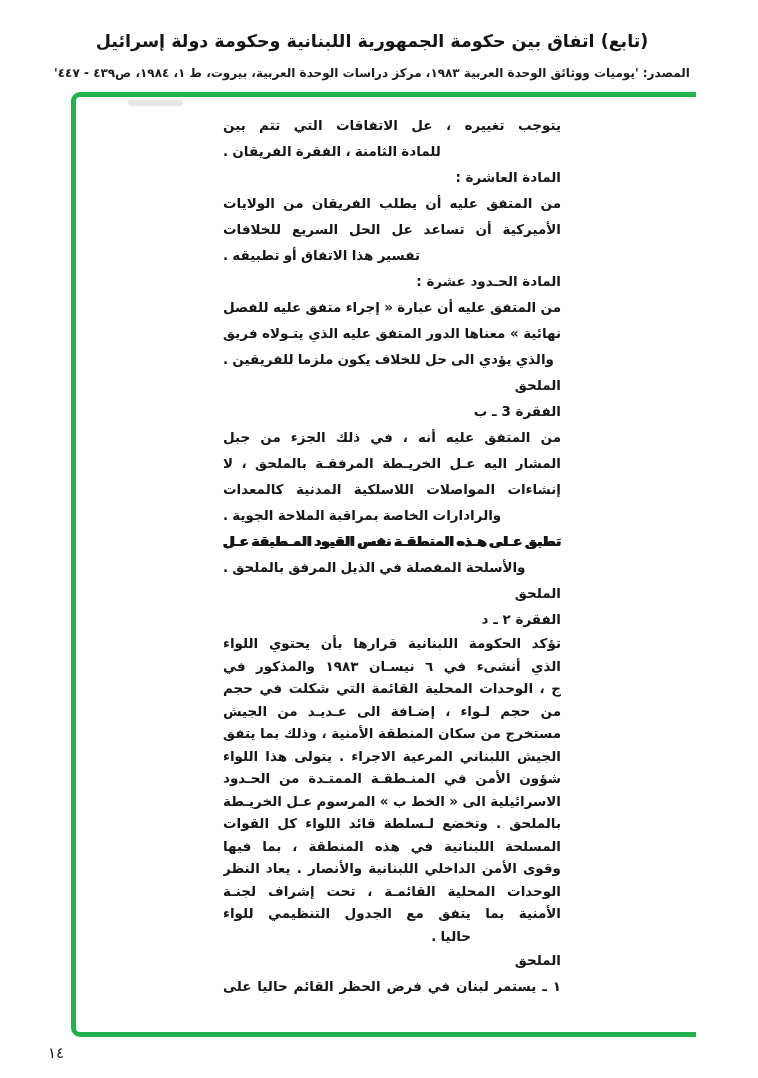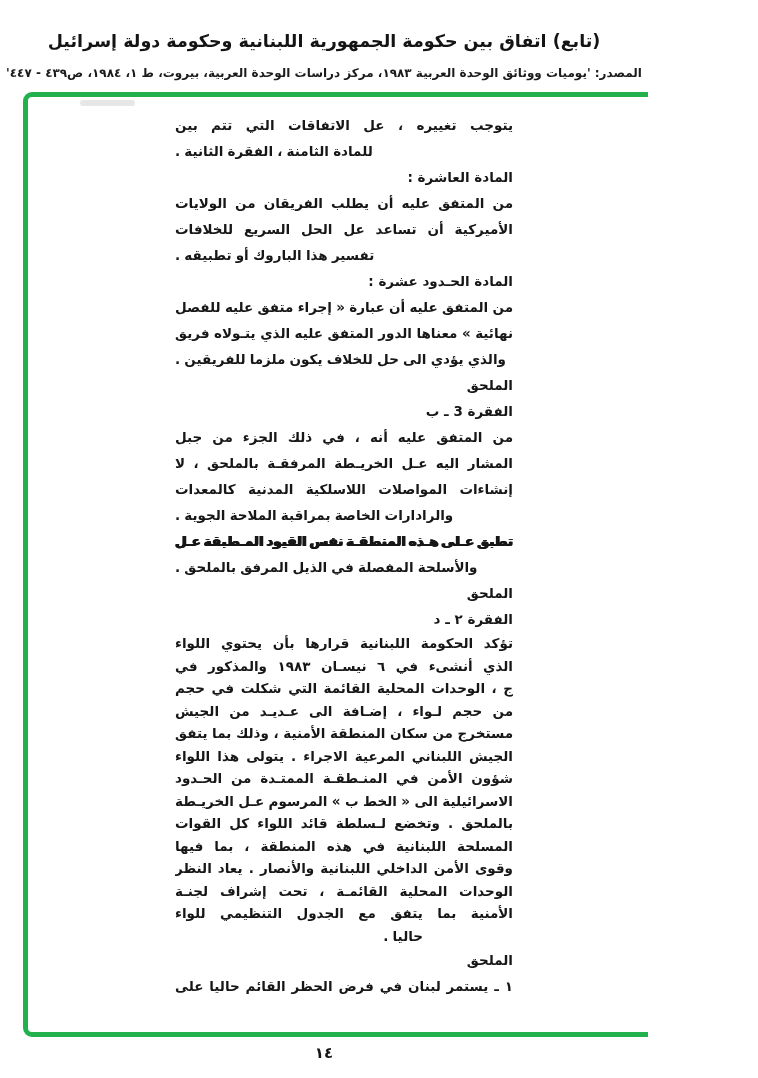--- a/index.html
+++ b/index.html
@@ -4,20 +4,21 @@
 <style>
   html, body { margin: 0; padding: 0; background: #ffffff; }
   .page {
     position: relative;
     width: 648px;
     height: 1078px;
     background: #ffffff;
     overflow: hidden;
     font-family: "DejaVu Sans", sans-serif;
     color: #1b1b1b;
+    margin-left: 48px;
   }
   .doc-title {
     position: absolute;
     top: 31px; left: 0; right: 0;
     direction: rtl;
     text-align: center;
     font-size: 17.5px;
     font-weight: bold;
     color: #141414;
   }
@@ -75,45 +76,45 @@
   .ln.first { text-align-last: right; }
   .ln.end { text-align-last: left; }
   .ln.end-right { text-align-last: right; text-indent: 90px; }
   .ln.fx-overprint {
     word-spacing: -2.5px;
     text-shadow: 0.7px 0 currentColor, -0.7px 0 currentColor;
   }
   .page-number {
     position: absolute;
     top: 1044px; left: 0; right: 0;
-    text-align: center;
+    text-align: left;
     direction: rtl;
     font-size: 15px;
-    font-weight: bold;
+    font-weight: normal;
     color: #141414;
   }
 </style>
 </head>
 <body>
 
 <div class="page">
   <div class="doc-title">(تابع) اتفاق بين حكومة الجمهورية اللبنانية وحكومة دولة إسرائيل</div>
   <div class="doc-source">المصدر:  'يوميات ووثائق الوحدة العربية ١٩٨٣، مركز دراسات الوحدة العربية، بيروت، ط ١، ١٩٨٤، ص٤٣٩ - ٤٤٧'</div>
   <div class="green-box" style="border-color: rgb(34, 177, 76);">
     <div class="smudge"></div>
     <div class="textcol" id="textcol">
         <div class="para">
           <div class="ln full">يتوجب تغييره ، عل الاتفاقات التي تتم بين الفريقين وفقا</div>
-          <div class="ln end">للمادة الثامنة ، الفقرة الثانية .</div>
+          <div class="ln end">للمادة الثامنة ، الفقرة الفريقان .</div>
         </div>
         <div class="heading">المادة العاشرة :</div>
         <div class="para">
           <div class="ln first">من المتفق عليه أن يطلب الفريقان من الولايات المتحدة</div>
           <div class="ln full">الأميركية أن تساعد عل الحل السريع للخلافات الناجمة عن</div>
-          <div class="ln end">تفسير هذا الباروك أو تطبيقه .</div>
+          <div class="ln end">تفسير هذا الاتفاق أو تطبيقه .</div>
         </div>
         <div class="heading">المادة الحـدود عشرة :</div>
         <div class="para">
           <div class="ln first">من المتفق عليه أن عبارة « إجراء متفق عليه للفصل بصورة</div>
           <div class="ln full">نهائية » معناها الدور المتفق عليه الذي يتـولاه فريق ثـالث</div>
           <div class="ln end">والذي يؤدي الى حل للخلاف يكون ملزما للفريقين .</div>
         </div>
         <div class="heading">الملحق</div>
         <div class="heading">الفقرة 3 ـ ب</div>
         <div class="para">

